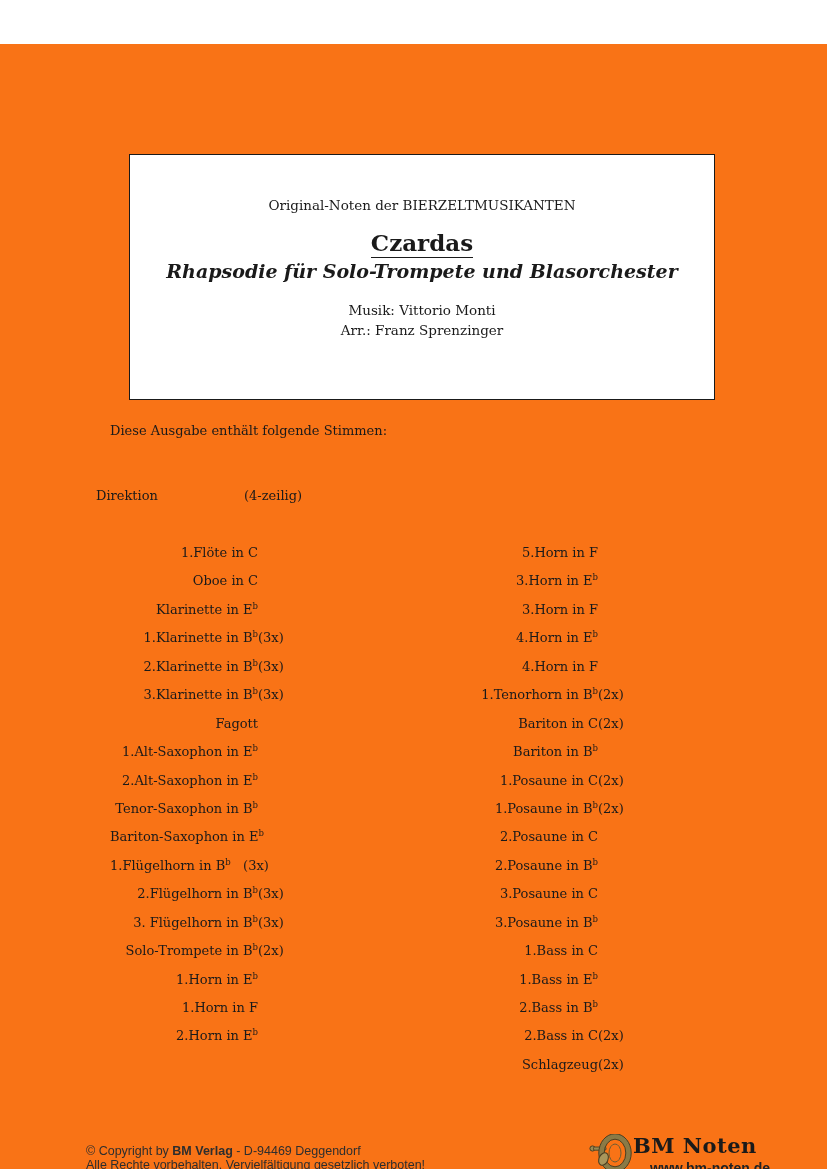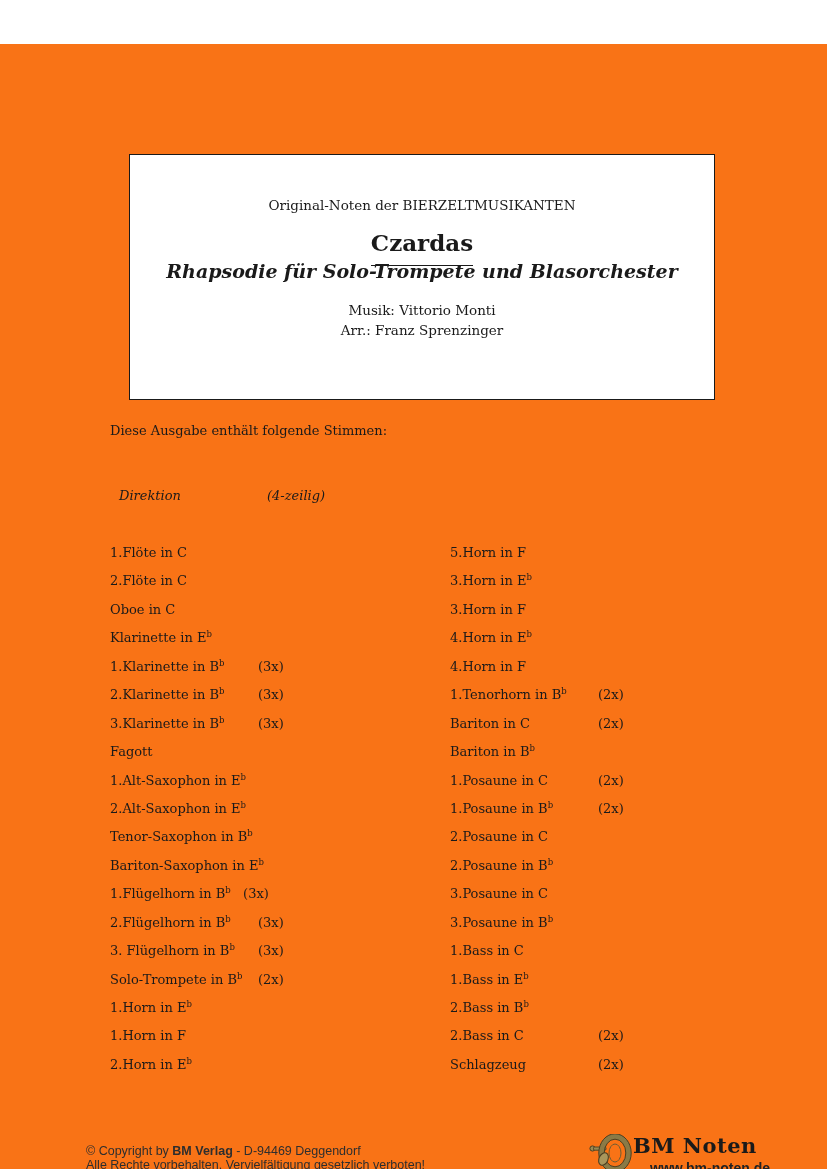--- a/index.html
+++ b/index.html
@@ -33,60 +33,59 @@
     left: 0;
     width: 100%;
     text-align: center;
     white-space: nowrap;
   }
   .series   { top: 42px;  font-size: 13.5px; }
   .title    { top: 74px;  font-size: 23px; font-weight: bold; }
   .title span {
     display: inline-block;
     border-bottom: 1.5px solid #1a1a1a;
-    padding-bottom: 9px;
+    padding-bottom: 1px;
   }
   .subtitle { top: 105px; font-size: 19px; font-weight: bold; font-style: italic; }
   .composer { top: 147px; font-size: 13.5px; }
   .arranger { top: 167px; font-size: 13.5px; }
 
   
   .contents-heading {
     position: absolute;
     left: 110px;
     top: 379px;
     font-size: 13px;
     text-underline-offset: 3px;
     white-space: nowrap;
   }
   .direktion-row {
     position: absolute;
-    left: 119px;
+    left: 96px;
     top: 444px;
     font-size: 13px;
-    font-style: italic;
   }
   .part-row {
     display: flex;
     align-items: flex-start;
     white-space: nowrap;
     font-size: 13px;
   }
   .part-name { flex: 0 0 148px; width: 148px; }
   .part-count { }
   sup { font-size: 8.5px; line-height: 0; vertical-align: super; }
 
   .col {
     position: absolute;
     top: 501px;
     width: 340px;
   }
   .col-left  { left: 110px; }
   .col-right { left: 450px; }
-  .col .part-row { height: 28.45px; }
+  .col .part-row { height: 28.45px; text-align: right; }
 
   
   .footer-copy {
     position: absolute;
     left: 86px;
     top: 1100px;
     font-family: "Liberation Sans", sans-serif;
     font-size: 12.5px;
     line-height: 14px;
     color: #2e2e2e;
@@ -148,24 +147,20 @@
   <div class="contents-heading">Diese Ausgabe enthält folgende Stimmen:</div>
 
   <div class="direktion-row part-row">
     <span class="part-name">Direktion</span>
     <span class="part-count">(4-zeilig)</span>
   </div>
 
   <div class="col col-left" id="col-left">
       <div class="part-row">
         <span class="part-name">1.Flöte in C</span>
-        <span class="part-count"></span>
-      </div>
-      <div class="part-row">
-        <span class="part-name">2.Flöte in C</span>
         <span class="part-count"></span>
       </div>
       <div class="part-row">
         <span class="part-name">Oboe in C</span>
         <span class="part-count"></span>
       </div>
       <div class="part-row">
         <span class="part-name">Klarinette in E<sup>b</sup></span>
         <span class="part-count"></span>
       </div>

